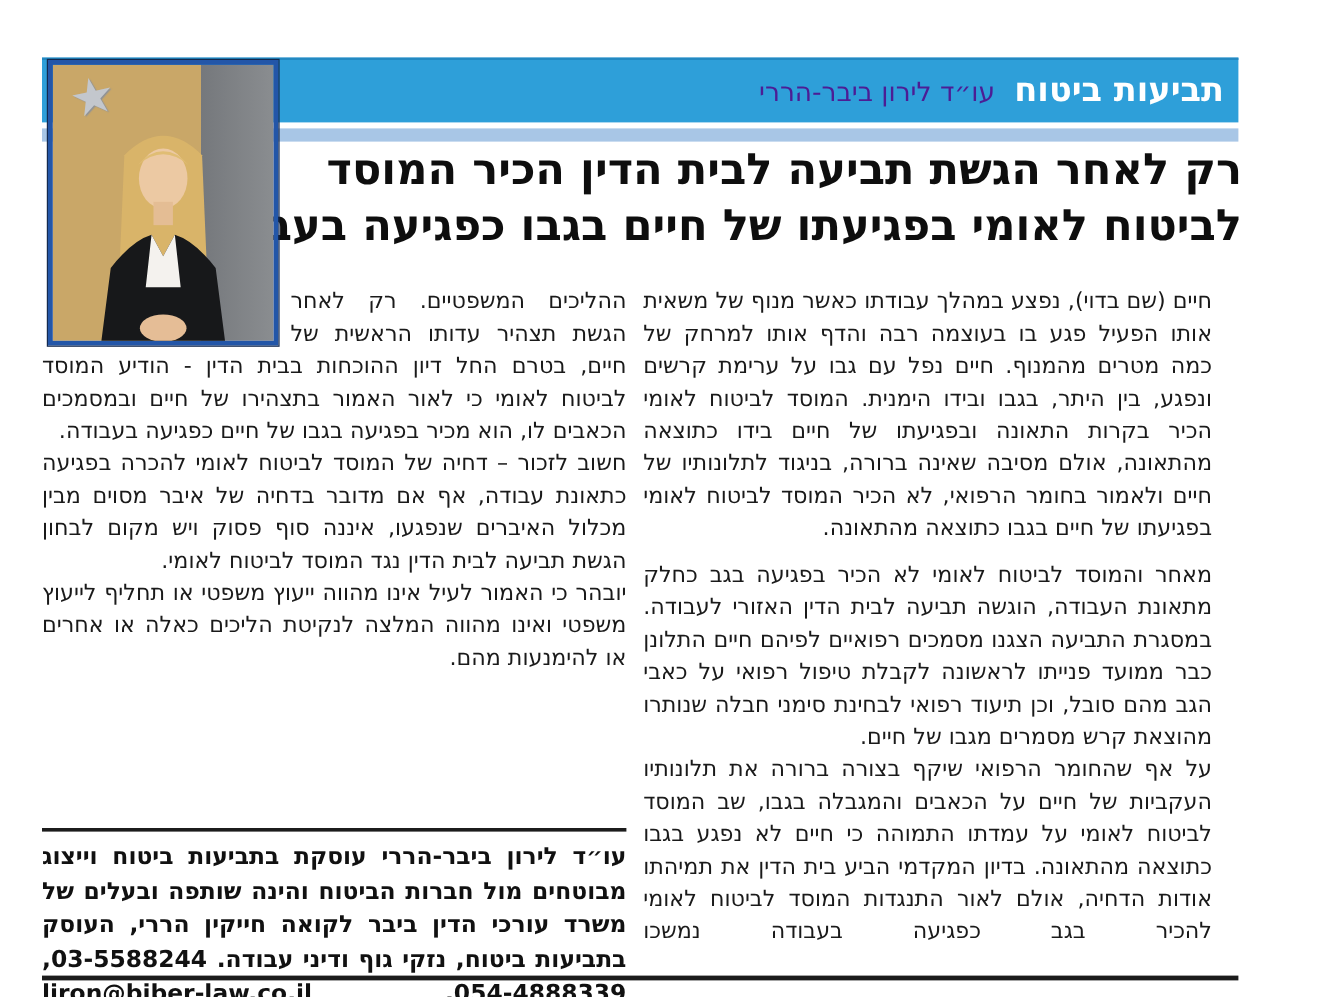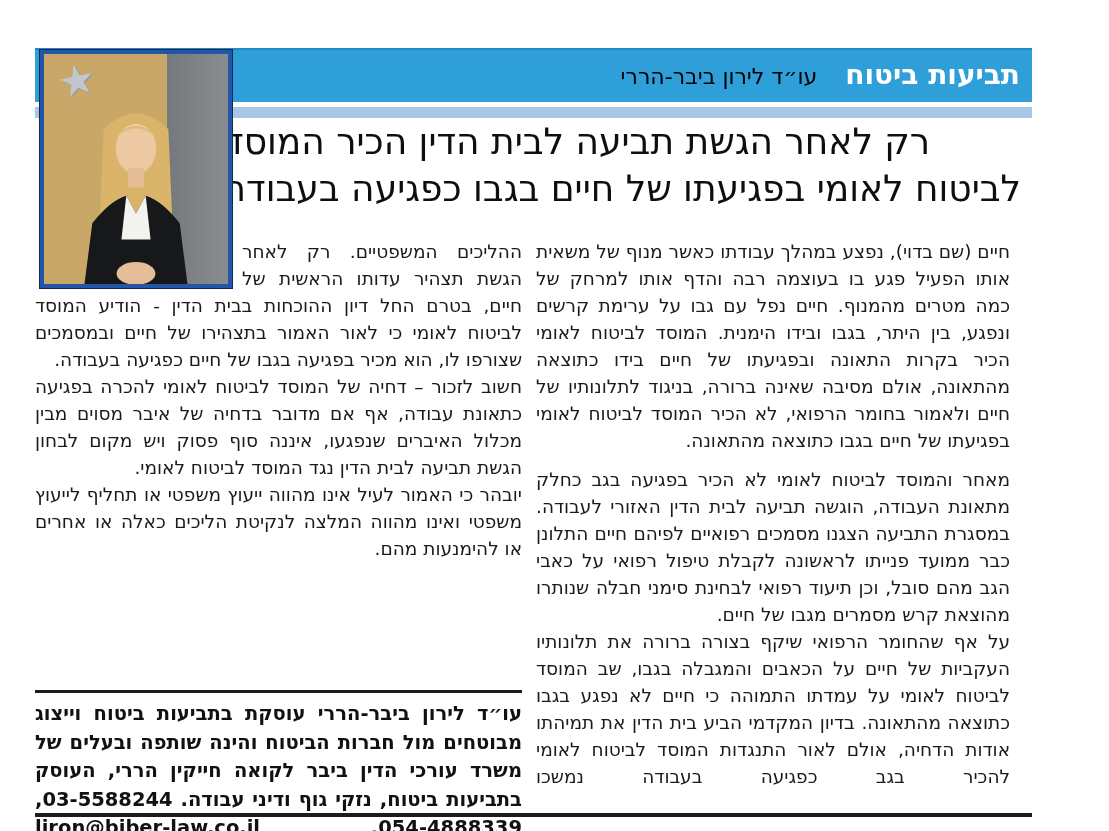--- a/index.html
+++ b/index.html
@@ -29,25 +29,25 @@
     overflow: hidden;
   }
   .kicker-title {
     color: #ffffff;
     font-size: 28px;
     font-weight: 700;
     line-height: 50px;
     letter-spacing: 0px;
   }
   .kicker-byline {
-    color: #000000;
+    color: #4c1d95;
     font-size: 22px;
     font-weight: 400;
     line-height: 50px;
-    margin-right: 28px;
+    margin-right: 16px;
   }
   .sub-stripe {
     position: absolute;
     left: 35px; top: 107px;
     width: 997px; height: 11px;
     background: #A8C6E6;
   }
 
   
   .photo {
@@ -67,25 +67,25 @@
     font-size: 42px;
     color: #c3c7cd;
     text-shadow: 1px 1px 1px #8e9298;
     transform: rotate(-12deg);
   }
   .photo svg { position: absolute; left: 0; bottom: -2px; width: 100%; height: 88%; }
 
   
   .headline {
     position: absolute;
-    left: 224px; top: 118px;
+    left: 238px; top: 118px;
     width: 797px;
-    text-align: left;
+    text-align: right;
     direction: rtl;
-    font-weight: 400;
+    font-weight: 700;
     font-size: 36px;
     line-height: 47px;
     color: #0e0e0e;
     white-space: nowrap;
   }
 
   
   .col {
     position: absolute;
     direction: rtl;
@@ -153,21 +153,21 @@
   </div>
 
   <div class="col col-right">
     <p class="gap-after">חיים (שם בדוי), נפצע במהלך עבודתו כאשר מנוף של משאית אותו הפעיל פגע בו בעוצמה רבה והדף אותו למרחק של כמה מטרים מהמנוף. חיים נפל עם גבו על ערימת קרשים ונפגע, בין היתר, בגבו ובידו הימנית. המוסד לביטוח לאומי הכיר בקרות התאונה ובפגיעתו של חיים בידו כתוצאה מהתאונה, אולם מסיבה שאינה ברורה, בניגוד לתלונותיו של חיים ולאמור בחומר הרפואי, לא הכיר המוסד לביטוח לאומי בפגיעתו של חיים בגבו כתוצאה מהתאונה.</p>
     <p>מאחר והמוסד לביטוח לאומי לא הכיר בפגיעה בגב כחלק מתאונת העבודה, הוגשה תביעה לבית הדין האזורי לעבודה. במסגרת התביעה הצגנו מסמכים רפואיים לפיהם חיים התלונן כבר ממועד פנייתו לראשונה לקבלת טיפול רפואי על כאבי הגב מהם סובל, וכן תיעוד רפואי לבחינת סימני חבלה שנותרו מהוצאת קרש מסמרים מגבו של חיים.</p>
     <p class="cont">על אף שהחומר הרפואי שיקף בצורה ברורה את תלונותיו העקביות של חיים על הכאבים והמגבלה בגבו, שב המוסד לביטוח לאומי על עמדתו התמוהה כי חיים לא נפגע בגבו כתוצאה מהתאונה. בדיון המקדמי הביע בית הדין את תמיהתו אודות הדחיה, אולם לאור התנגדות המוסד לביטוח לאומי להכיר בגב כפגיעה בעבודה נמשכו</p>
   </div>
 
   <div class="col col-left">
     <div class="photo-spacer"></div>
-    <p>ההליכים המשפטיים. רק לאחר הגשת תצהיר עדותו הראשית של חיים, בטרם החל דיון ההוכחות בבית הדין - הודיע המוסד לביטוח לאומי כי לאור האמור בתצהירו של חיים ובמסמכים שצורפו לו, הוא מכיר בפגיעה בגבו של חיים כפגיעה בעבודה.</p>
+    <p>ההליכים המשפטיים. רק לאחר הגשת תצהיר עדותו הראשית של חיים, בטרם החל דיון ההוכחות בבית הדין - הודיע המוסד לביטוח לאומי כי לאור האמור בתצהירו של חיים ובמסמכים הכאבים לו, הוא מכיר בפגיעה בגבו של חיים כפגיעה בעבודה.</p>
     <p>חשוב לזכור – דחיה של המוסד לביטוח לאומי להכרה בפגיעה כתאונת עבודה, אף אם מדובר בדחיה של איבר מסוים מבין מכלול האיברים שנפגעו, איננה סוף פסוק ויש מקום לבחון הגשת תביעה לבית הדין נגד המוסד לביטוח לאומי.</p>
     <p>יובהר כי האמור לעיל אינו מהווה ייעוץ משפטי או תחליף לייעוץ משפטי ואינו מהווה המלצה לנקיטת הליכים כאלה או אחרים או להימנעות מהם.</p>
   </div>
 
   <div class="footer-box">
     <span>עו״ד לירון ביבר-הררי עוסקת בתביעות ביטוח וייצוג מבוטחים מול חברות הביטוח והינה שותפה ובעלים של משרד עורכי הדין ביבר לקואה חייקין הררי, העוסק בתביעות ביטוח, נזקי גוף ודיני עבודה. 03-5588244, 054-4888339, liron@biber-law.co.il</span>
   </div>
 
   <div class="bottom-rule"></div>
 

